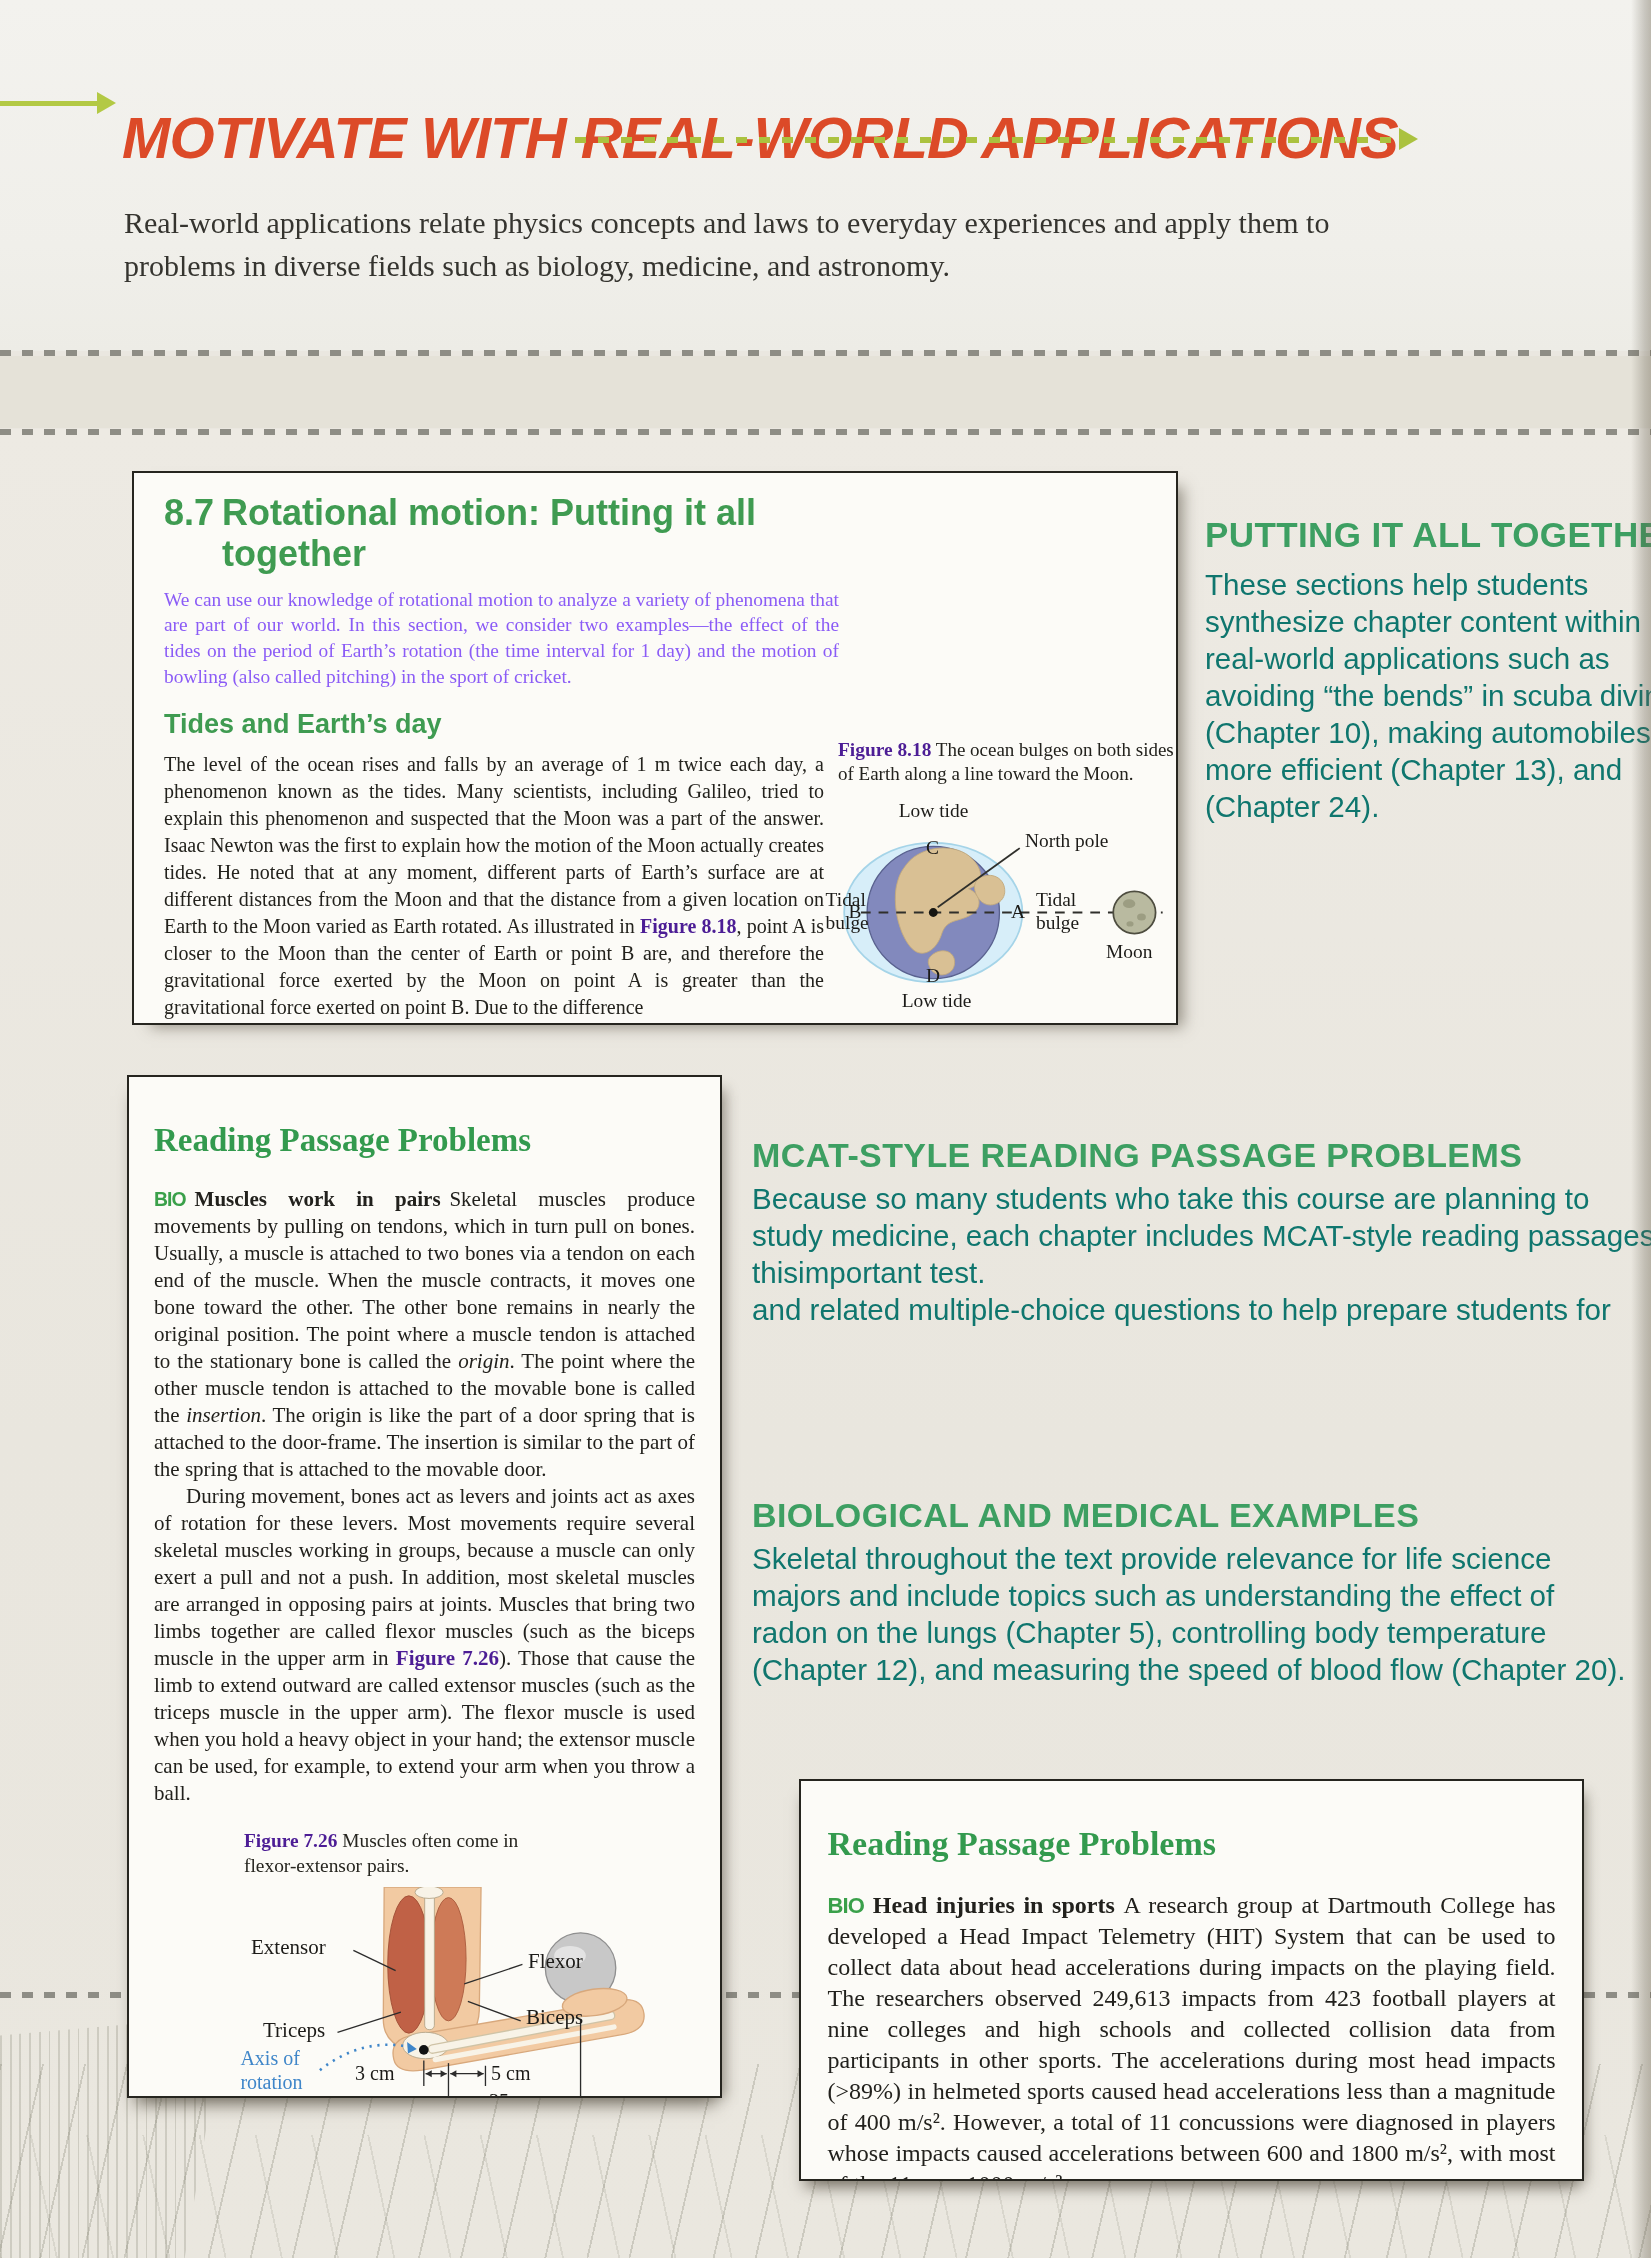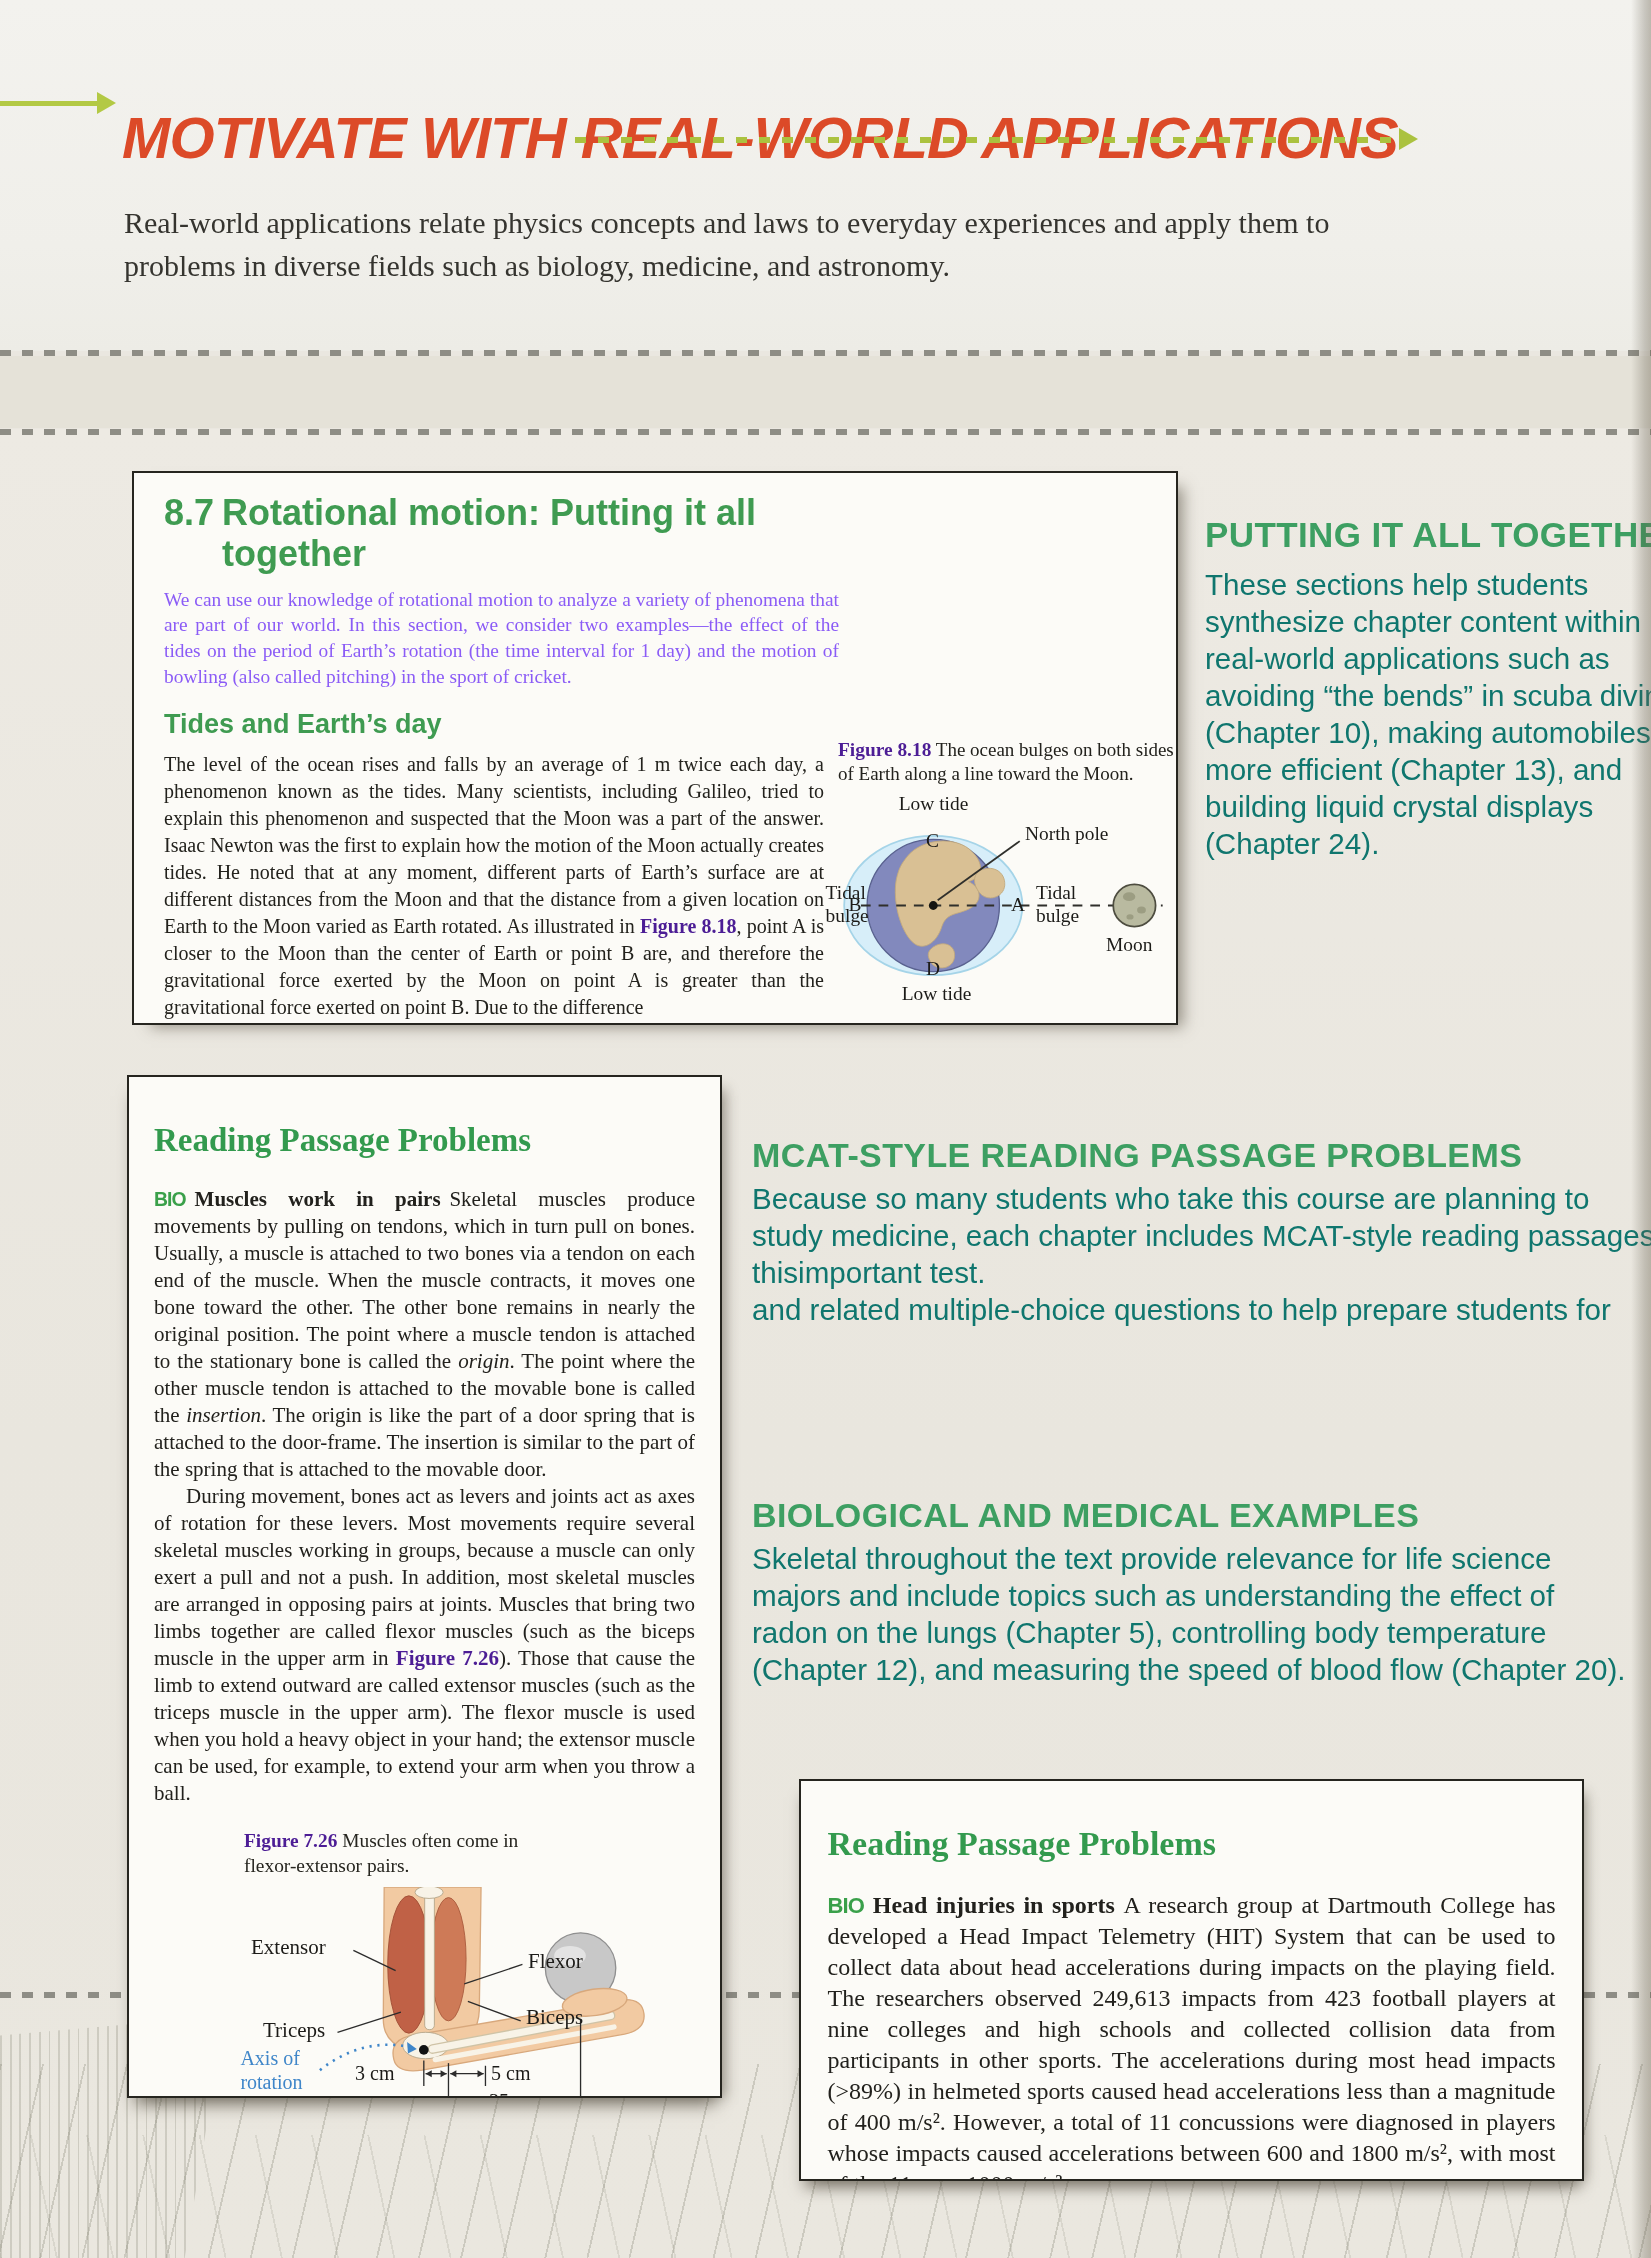--- a/index.html
+++ b/index.html
@@ -31,21 +31,21 @@
   .s87-num{width:58px;flex:none}
   .s87-titletext{width:573px}
   .s87-intro{width:675px;margin:12.4px 0 0;font-size:19.4px;line-height:25.6px;text-align:justify;color:#8b5cf6}
   .s87-sub{margin:19.4px 0 0;color:#3f9b51;font-family:"Liberation Sans",sans-serif;font-weight:bold;font-size:27px}
   .s87-body{width:660px;margin:11.5px 0 0;font-size:20px;line-height:27px;text-align:justify;color:#23221d}
   .figref{color:#4c1d95;font-weight:bold}
   
   .fig818{position:absolute;left:704px;top:265px;width:337px}
   .figcap{font-size:19px;line-height:24px;color:#23221d}
   .figcap .figref{font-size:19.4px}
-  .fig-art{position:relative;margin-top:9px;height:221px}
+  .fig-art{position:relative;margin-top:16px;height:221px}
   .fig-art svg{position:absolute;left:0;top:0}
   .flabel{position:absolute;font-size:19.4px;line-height:23px;color:#1c1b18}
   
   .feat-head{position:absolute;font-family:"Liberation Sans",sans-serif;font-weight:bold;font-size:35px;letter-spacing:0.4px;color:#3d9f62;white-space:nowrap;overflow:hidden;z-index:2}
   .feat-lines{position:absolute;z-index:2}
   .feat-lines div{font-family:"Liberation Sans",sans-serif;font-size:29.6px;line-height:37px;color:#0f766e;white-space:nowrap;overflow:hidden}
   #puttingHead{left:1205px;top:515px;width:446px}
   #puttingLines{left:1205px;top:566px;width:446px}
   #mcatHead{left:752px;top:1136px;width:900px;font-size:34px}
   #mcatLines{left:752px;top:1180px;width:900px}
@@ -137,21 +137,20 @@
 </div>
 
 <div id="puttingHead" class="feat-head">PUTTING IT ALL TOGETHER</div>
 <div id="puttingLines" class="feat-lines">
   <div>These sections help students</div>
   <div>synthesize chapter content within</div>
   <div>real-world applications such as</div>
   <div>avoiding “the bends” in scuba diving</div>
   <div>(Chapter 10), making automobiles</div>
   <div>more efficient (Chapter 13), and</div>
-  <div>building liquid crystal displays</div>
   <div>(Chapter 24).</div>
 </div>
 
 <div id="boxMuscles" class="pbox">
   <h2 class="rpp-head">Reading Passage Problems</h2>
   <p class="m-p1"><span class="bio-tag">BIO</span><span class="lead-bold">Muscles work in pairs</span><span>Skeletal muscles produce movements by pulling on tendons, which in turn pull on bones. Usually, a muscle is attached to two bones via a tendon on each end of the muscle. When the muscle contracts, it moves one bone toward the other. The other bone remains in nearly the original position. The point where a muscle tendon is attached to the stationary bone is called the </span><span class="ital">origin</span><span>. The point where the other muscle tendon is attached to the movable bone is called the </span><span class="ital">insertion</span><span>. The origin is like the part of a door spring that is attached to the door-frame. The insertion is similar to the part of the spring that is attached to the movable door.</span></p>
   <p class="m-p2"><span>During movement, bones act as levers and joints act as axes of rotation for these levers. Most movements require several skeletal muscles working in groups, because a muscle can only exert a pull and not a push. In addition, most skeletal muscles are arranged in opposing pairs at joints. Muscles that bring two limbs together are called flexor muscles (such as the biceps muscle in the upper arm in </span><span class="figref">Figure 7.26</span><span>). Those that cause the limb to extend outward are called extensor muscles (such as the triceps muscle in the upper arm). The flexor muscle is used when you hold a heavy object in your hand; the extensor muscle can be used, for example, to extend your arm when you throw a ball.</span></p>
 
   <div class="fig726cap">
     <span class="figref">Figure 7.26</span>

